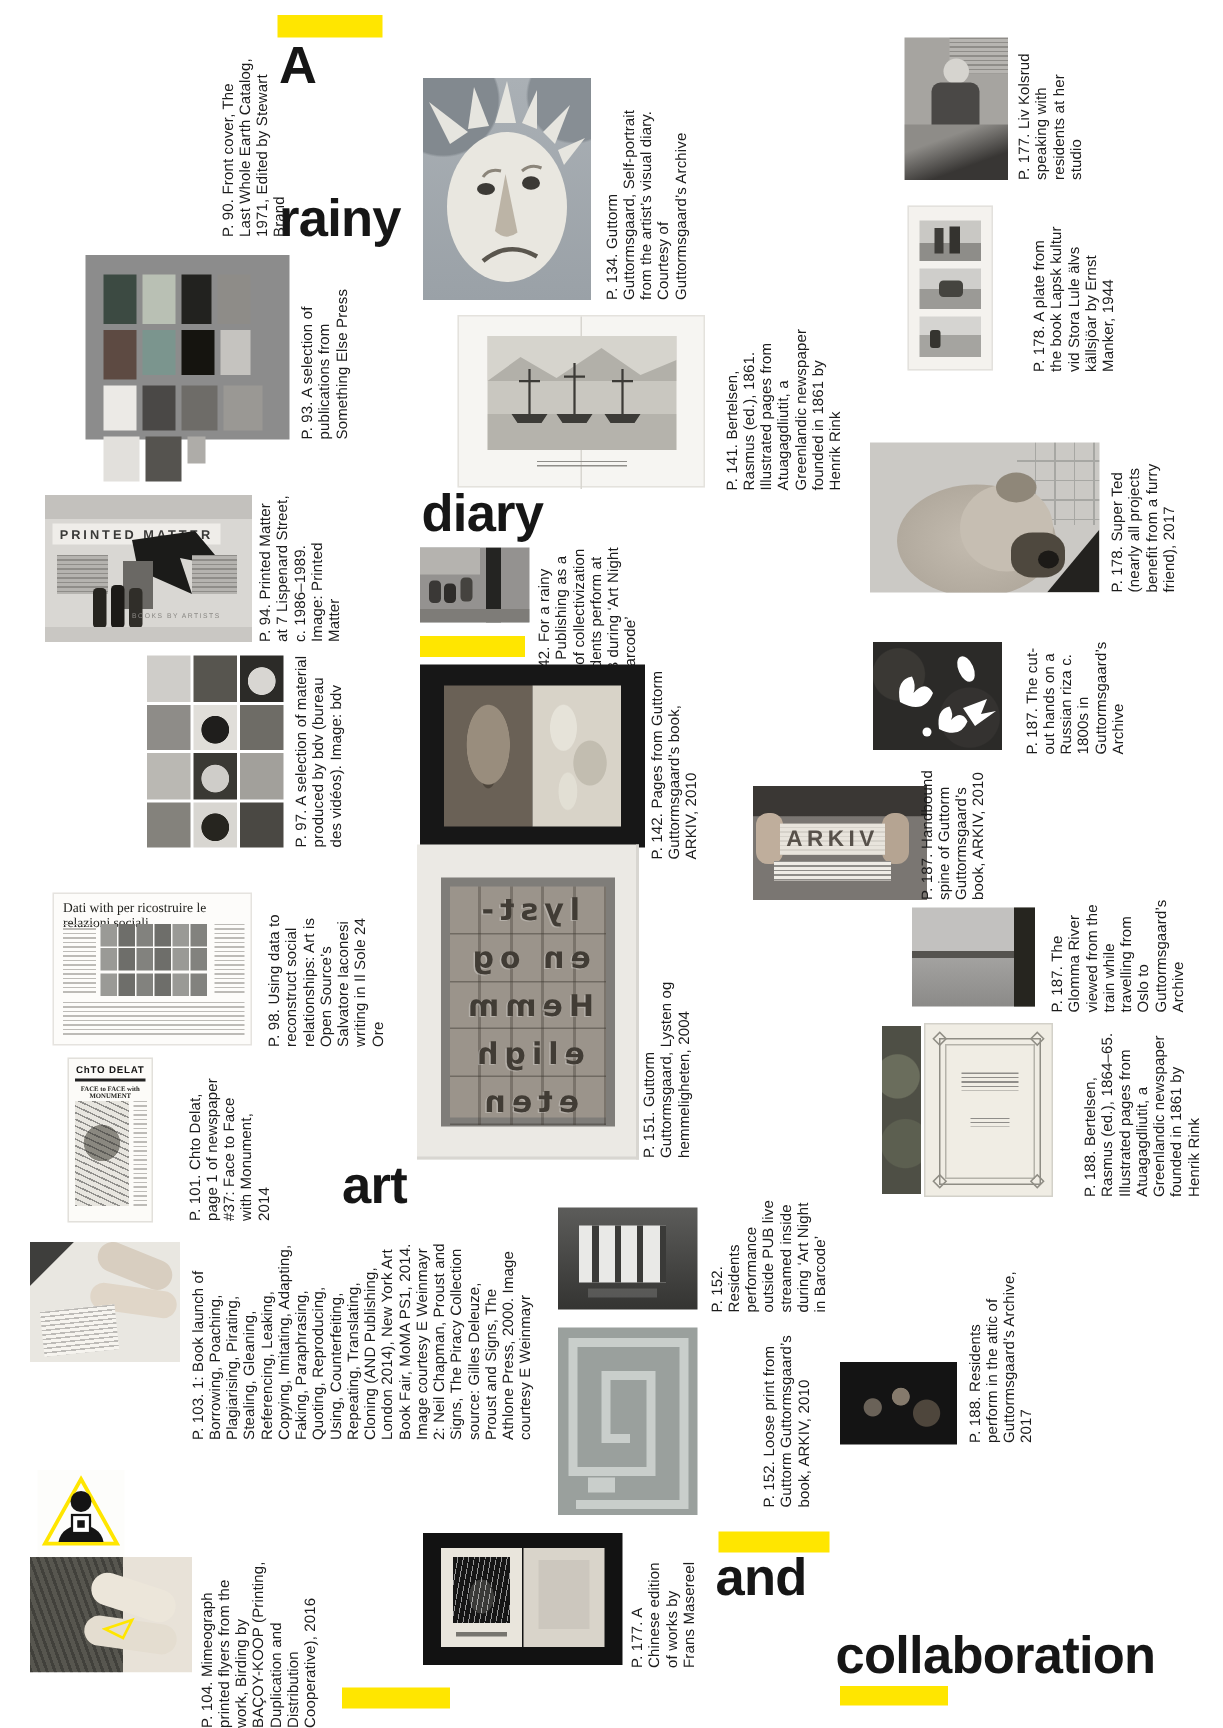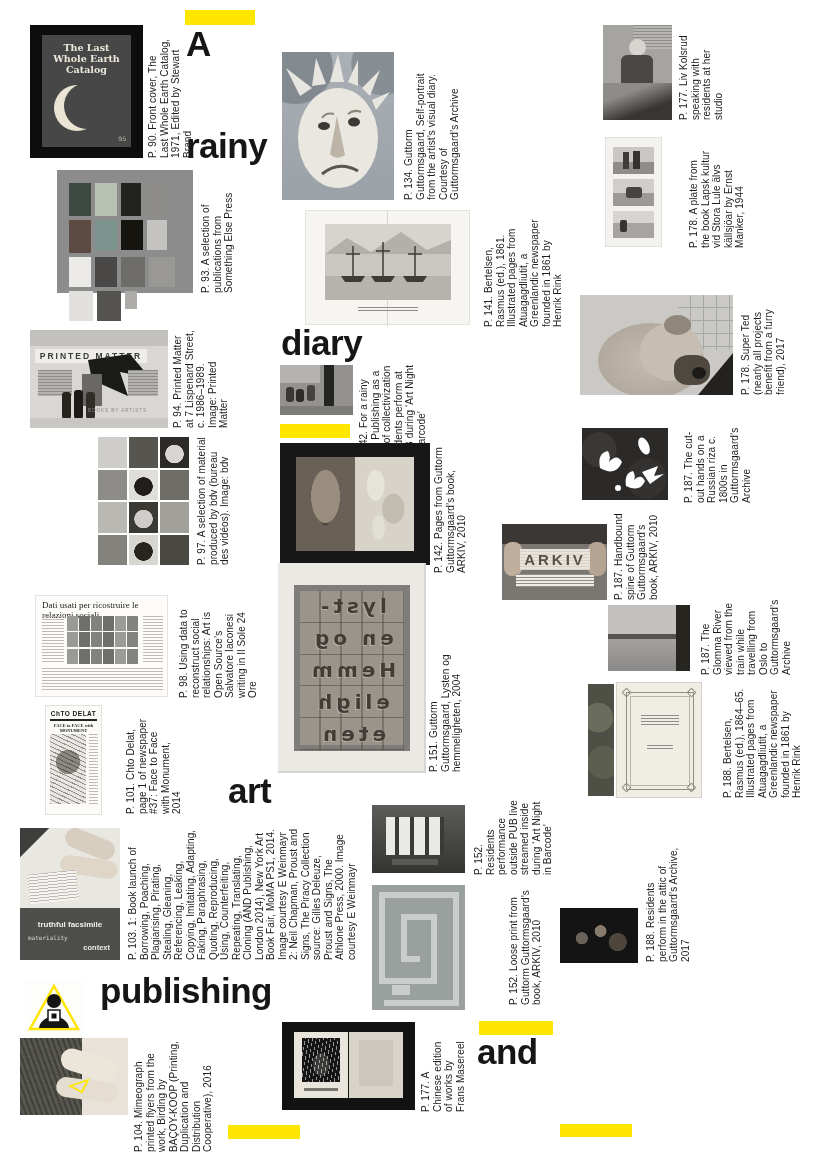--- a/index.html
+++ b/index.html
@@ -79,33 +79,23 @@
   <div class="yb" style="left:185px;top:10px;width:70px;height:15px"></div>
   <div class="yb" style="left:280px;top:424px;width:70px;height:14px"></div>
   <div class="yb" style="left:479px;top:1021px;width:74px;height:14px"></div>
   <div class="yb" style="left:228px;top:1125px;width:72px;height:14px"></div>
   <div class="yb" style="left:560px;top:1124px;width:72px;height:13px"></div>
 
   <div class="hw" style="left:186px;top:26px">A</div>
   <div class="hw" style="left:186px;top:128px">rainy</div>
   <div class="hw" style="left:281px;top:325px">diary</div>
   <div class="hw" style="left:228px;top:773px">art</div>
-  <div class="hw" style="left:100px;top:973px">publishing</div>
   <div class="hw" style="left:477px;top:1034px">and</div>
-
-  <div class="abs" style="left:30px;top:25px;width:113px;height:133px;background:#0d0d0d">
-    <div class="abs" style="left:12px;top:10px;width:89px;height:112px;background:#474747">
-      <div class="we-title">The Last Whole Earth Catalog</div>
-      <svg class="abs" style="left:10px;top:40px" width="54" height="66" viewBox="0 0 54 66">
-        <circle cx="25" cy="33" r="23" fill="#e9e4d4"></circle>
-        <circle cx="35" cy="31" r="23" fill="#474747"></circle>
-      </svg>
-      <div class="we-price">95</div>
-    </div>
-  </div>
+  <div class="hw" style="left:557px;top:1086px">collaboration</div>
+
   <div class="cap" style="left:147px;top:38px;width:44px;height:120px">P. 90. Front cover, The Last Whole Earth Catalog, 1971, Edited by Stewart Brand</div>
 
   <div class="abs sep-grid" style="left:57px;top:170px;width:136px;height:123px;background:#8c8c8c;box-sizing:border-box">
     <i style="width:22px;height:33px;background:#3c4a42"></i>
     <i style="width:22px;height:33px;background:#b9c0b4"></i>
     <i style="width:20px;height:33px;background:#22221f"></i>
     <i style="width:22px;height:33px;background:#8e8c88"></i>
     <i style="width:22px;height:33px;background:#5d4a42"></i>
     <i style="width:22px;height:30px;background:#7b958e"></i>
     <i style="width:22px;height:30px;background:#15140f"></i>
@@ -261,21 +251,21 @@
       <path d="M18,40 q-3,-15 8,-17 q3,6 1,11 q8,-9 13,0 q-6,15 -22,6 Z" fill="#fff"></path>
       <path d="M44,58 q-2,-13 7,-15 q3,5 1,9 q7,-7 11,1 q-5,12 -19,5 Z" fill="#fff"></path>
       <ellipse cx="62" cy="18" rx="5" ry="9" fill="#fff" transform="rotate(-24 62 18)"></ellipse>
       <circle cx="36" cy="60" r="3" fill="#fff"></circle>
       <polygon points="60,44 76,38 72,48 82,46 68,56" fill="#fff"></polygon>
     </svg>
   </div>
   <div class="cap" style="left:683px;top:418px;width:60px;height:85px">P. 187. The cut-out hands on a Russian riza c. 1800s in Guttormsgaard’s Archive</div>
 
   <div class="abs" style="left:35px;top:595px;width:133px;height:102px;background:#fdfcfa;border:1px solid #e5e3df;box-sizing:border-box">
-    <div class="dati-headline">Dati usati per ricostruire le relazioni sociali</div>
+    <div class="dati-headline">Dati with per ricostruire le relazioni sociali</div>
     <div class="abs tl" style="left:6px;top:20px;width:22px;height:48px"></div>
     <div class="abs pp-grid" style="left:31px;top:20px;width:73px;height:48px">
       <i></i>
         <i></i>
         <i></i>
         <i></i>
         <i></i>
         <i></i>
       <i></i>
         <i></i>
@@ -311,21 +301,21 @@
             <span>eligh</span>
           </div>
         <div class="lp-row">
             <span>eten</span>
           </div>
       </div>
     </div>
   </div>
   <div class="cap" style="left:428px;top:640px;width:32px;height:132px">P. 151. Guttorm Guttormsgaard, Lysten og hemmeligheten, 2004</div>
 
-  <div class="abs" style="left:502px;top:524px;width:105px;height:76px;background:linear-gradient(#3a3734 26%,#7a7672 27%)">
+  <div class="abs" style="left:502px;top:524px;width:116px;height:76px;background:linear-gradient(#3a3734 26%,#7a7672 27%)">
     <div class="abs" style="left:2px;top:18px;width:18px;height:34px;border-radius:8px;background:#bfae9c"></div>
     <div class="abs" style="left:86px;top:18px;width:18px;height:34px;border-radius:8px;background:#b5a492"></div>
     <div class="spine-word">ARKIV</div>
     <div class="abs tld" style="left:14px;top:50px;width:78px;height:13px;background-color:#efece6"></div>
   </div>
   <div class="cap" style="left:613px;top:512px;width:54px;height:88px">P. 187. Handbound spine of Guttorm Guttormsgaard’s book, ARKIV, 2010</div>
 
   <div class="abs" style="left:608px;top:605px;width:82px;height:66px;background:linear-gradient(#c2c1bf 0 44%,#55534f 44% 51%,#a3a2a0 51%,#8b8a88)">
     <div class="abs" style="right:0;top:0;width:14px;height:66px;background:#26251f"></div>
   </div>
@@ -359,25 +349,20 @@
     </div>
   </div>
   <div class="cap" style="left:722px;top:688px;width:70px;height:110px">P. 188. Bertelsen, Rasmus (ed.), 1864–65. Illustrated pages from Atuagagdliutit, a Greenlandic newspaper founded in 1861 by Henrik Rink</div>
 
   <div class="abs" style="left:20px;top:828px;width:100px;height:80px;background:#e9e7e1;overflow:hidden">
     <div class="abs" style="left:0;top:0;width:100px;height:80px;background:linear-gradient(135deg,#3e3e3c 0 16%,transparent 16.5%)"></div>
     <div class="abs" style="left:44px;top:6px;width:52px;height:20px;border-radius:10px;background:#d8cec0;transform:rotate(22deg)"></div>
     <div class="abs" style="left:40px;top:30px;width:58px;height:18px;border-radius:10px;background:#e0d6c8;transform:rotate(8deg)"></div>
     <div class="abs tl" style="left:8px;top:44px;width:50px;height:30px;background-color:#f6f4ef;transform:rotate(-6deg)"></div>
   </div>
-  <div class="abs" style="left:20px;top:908px;width:100px;height:52px;background:#4e4e4c">
-    <div class="slide-line1">truthful facsimile</div>
-    <div class="slide-line2">materiality</div>
-    <div class="slide-line3">context</div>
-  </div>
   <div class="cap" style="left:127px;top:828px;width:225px;height:132px">P. 103. 1: Book launch of Borrowing, Poaching, Plagiarising, Pirating, Stealing, Gleaning, Referencing, Leaking, Copying, Imitating, Adapting, Faking, Paraphrasing, Quoting, Reproducing, Using, Counterfeiting, Repeating, Translating, Cloning (AND Publishing, London 2014), New York Art Book Fair, MoMA PS1, 2014. Image courtesy E Weinmayr  2: Neil Chapman, Proust and Signs, The Piracy Collection source: Gilles Deleuze, Proust and Signs, The Athlone Press, 2000. Image courtesy E Weinmayr</div>
 
   <div class="abs" style="left:372px;top:805px;width:93px;height:68px;background:linear-gradient(#5c5c5a,#343432)">
     <div class="abs" style="left:14px;top:12px;width:58px;height:38px;background:
         repeating-linear-gradient(90deg,transparent 0 9px,#3a3a38 9px 13px,transparent 13px 15px),#e9e9e7"></div>
     <div class="abs" style="left:20px;top:54px;width:46px;height:6px;background:#6e6e6c;opacity:.6"></div>
   </div>
   <div class="cap" style="left:473px;top:800px;width:56px;height:75px">P. 152. Residents performance outside PUB live streamed inside during ‘Art Night in Barcode’</div>
 
   <div class="abs" style="left:372px;top:885px;width:93px;height:125px;background:#9aa09d">

